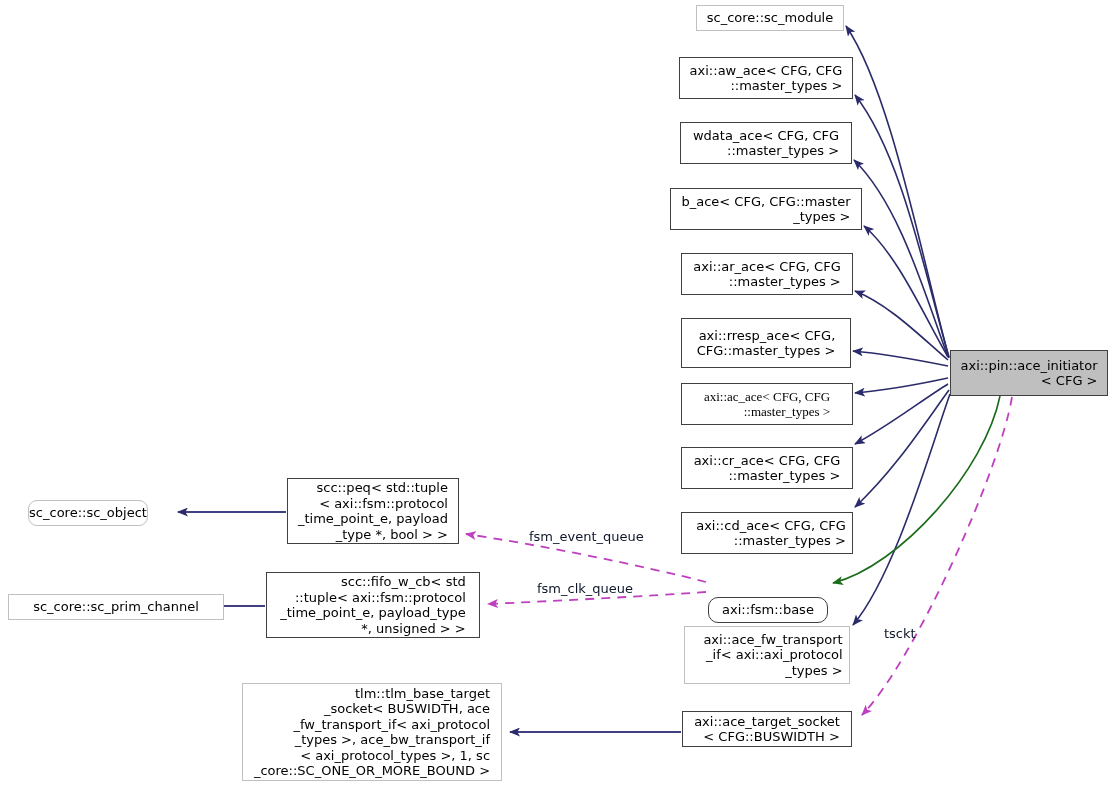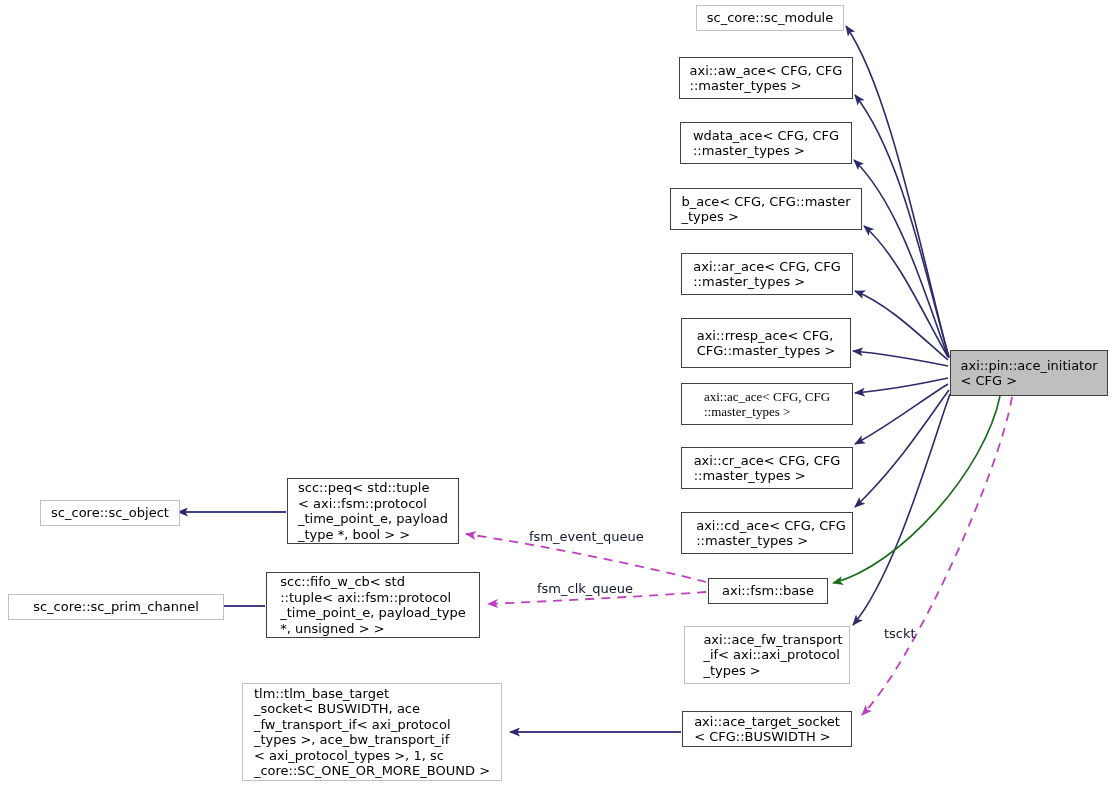--- a/index.html
+++ b/index.html
@@ -21,21 +21,21 @@
     top: 0;
     width: 1112px;
     height: 787px;
   }
   .node {
     position: absolute;
     box-sizing: border-box;
     display: flex;
     align-items: center;
     justify-content: center;
-    text-align: left;
+    text-align: right;
     background: #ffffff;
     border: 1px solid #404040;
     color: #000000;
     font-size: 13px;
     line-height: 15.5px;
     white-space: pre;
     z-index: 5;
   }
   .node.dim {
     border-color: #c0c0c0;
@@ -111,30 +111,30 @@
   <div class="node" style="left: 681px; top: 253px; width: 172px; height: 42px;">axi::ar_ace&lt; CFG, CFG
 ::master_types &gt;</div>
   <div class="node" style="left: 681px; top: 318px; width: 170px; height: 50px;">axi::rresp_ace&lt; CFG,
 CFG::master_types &gt;</div>
   <div class="node" style="left: 681px; top: 383px; width: 172px; height: 42px; font-family: Liberation Serif, serif;">axi::ac_ace&lt; CFG, CFG
 ::master_types &gt;</div>
   <div class="node" style="left: 681px; top: 447px; width: 172px; height: 42px;">axi::cr_ace&lt; CFG, CFG
 ::master_types &gt;</div>
   <div class="node" style="left: 681px; top: 512px; width: 172px; height: 42px; padding-left: 8px;">axi::cd_ace&lt; CFG, CFG
 ::master_types &gt;</div>
-  <div class="node" style="left: 708px; top: 578px; width: 120px; height: 26px;">axi::fsm::base</div>
+  <div class="node" style="left: 708px; top: 597px; width: 120px; height: 26px; border-radius: 10px;">axi::fsm::base</div>
   <div class="node dim" style="left: 684px; top: 626px; width: 166px; height: 58px; padding-left: 12px;">axi::ace_fw_transport
 _if&lt; axi::axi_protocol
 _types &gt;</div>
   <div class="node" style="left: 682px; top: 711px; width: 170px; height: 36px;">axi::ace_target_socket
 &lt; CFG::BUSWIDTH &gt;</div>
   <div class="node current" style="left: 950px; top: 350px; width: 158px; height: 46px;">axi::pin::ace_initiator
 &lt; CFG &gt;</div>
 
-  <div class="node dim" style="left: 40px; top: 500px; width: 140px; height: 26px;">sc_core::sc_object</div>
+  <div class="node dim" style="left: 28px; top: 500px; width: 120px; height: 26px; border-radius: 9px;">sc_core::sc_object</div>
   <div class="node dim" style="left: 8px; top: 594px; width: 216px; height: 26px;">sc_core::sc_prim_channel</div>
   <div class="node" style="left: 287px; top: 478px; width: 172px; height: 66px;">scc::peq&lt; std::tuple
 &lt; axi::fsm::protocol
 _time_point_e, payload
 _type *, bool &gt; &gt;</div>
   <div class="node" style="left: 266px; top: 572px; width: 214px; height: 66px;">scc::fifo_w_cb&lt; std
 ::tuple&lt; axi::fsm::protocol
 _time_point_e, payload_type
 *, unsigned &gt; &gt;</div>
   <div class="node dim" style="left: 242px; top: 683px; width: 260px; height: 98px;">tlm::tlm_base_target

